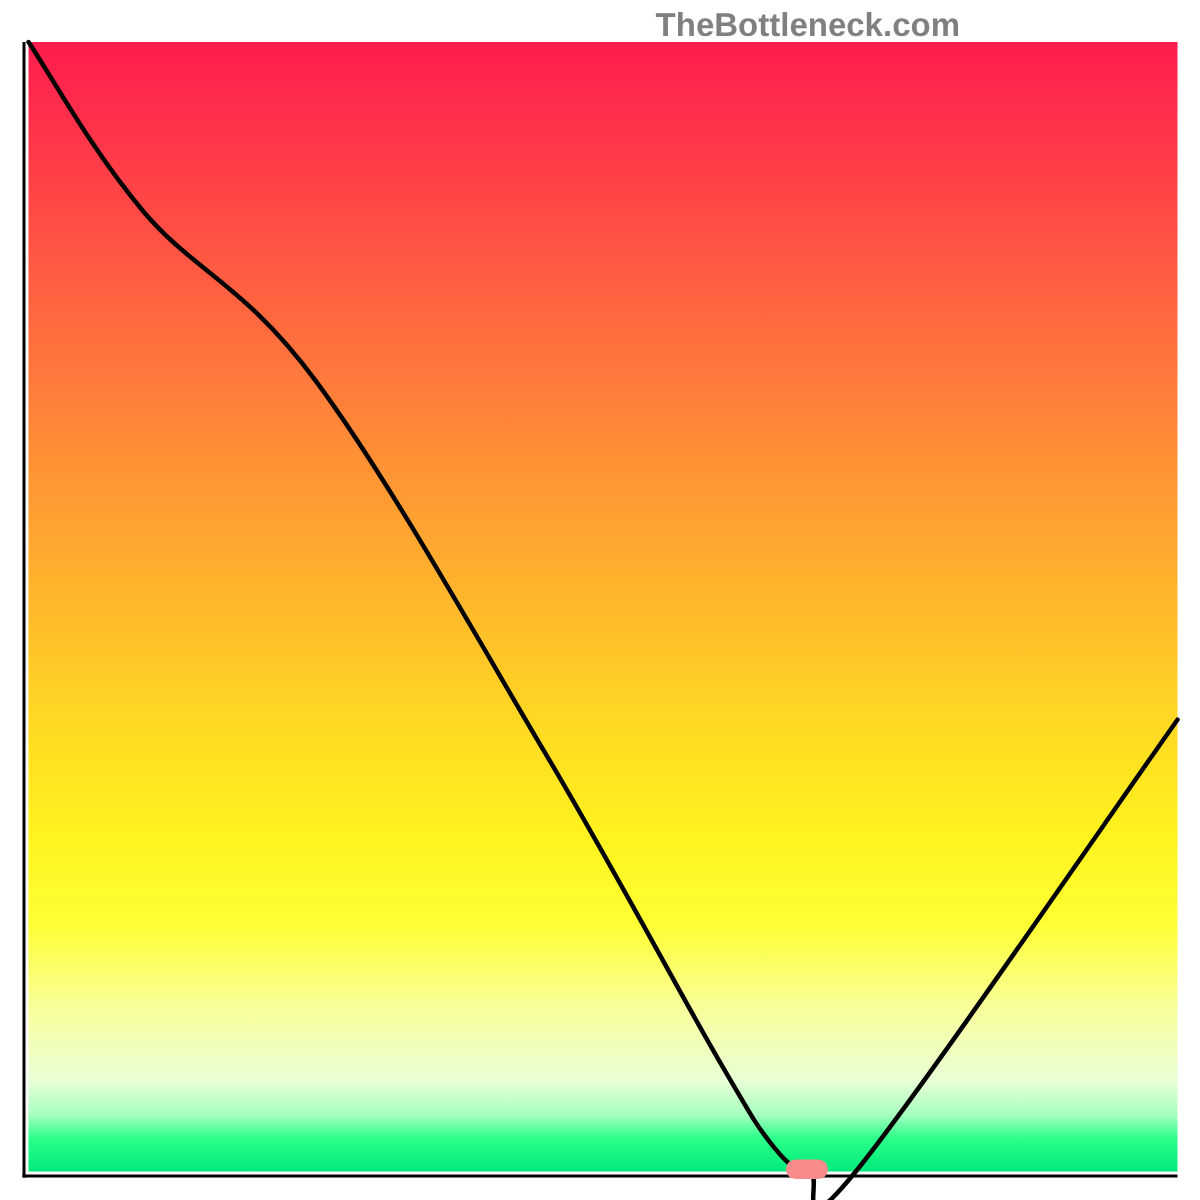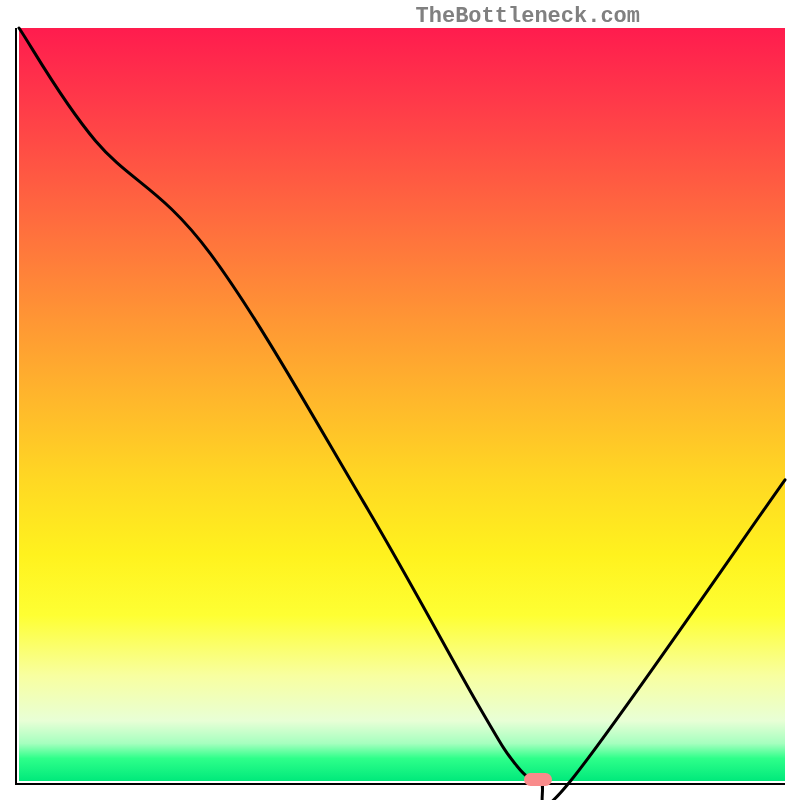--- a/index.html
+++ b/index.html
@@ -8,21 +8,20 @@
     width: 800px;
     height: 800px;
     font-family: Arial, Helvetica, sans-serif;
     background: #ffffff;
     overflow: hidden;
   }
   .wrapper {
     position: relative;
     width: 658px;
     height: 800px;
-    font-family: Liberation Mono, monospace;
   }
   .watermark {
     position: absolute;
     top: 4px;
     right: 18px;
     font-size: 22px;
     font-weight: bold;
     color: #808080;
     letter-spacing: 0px;
   }

